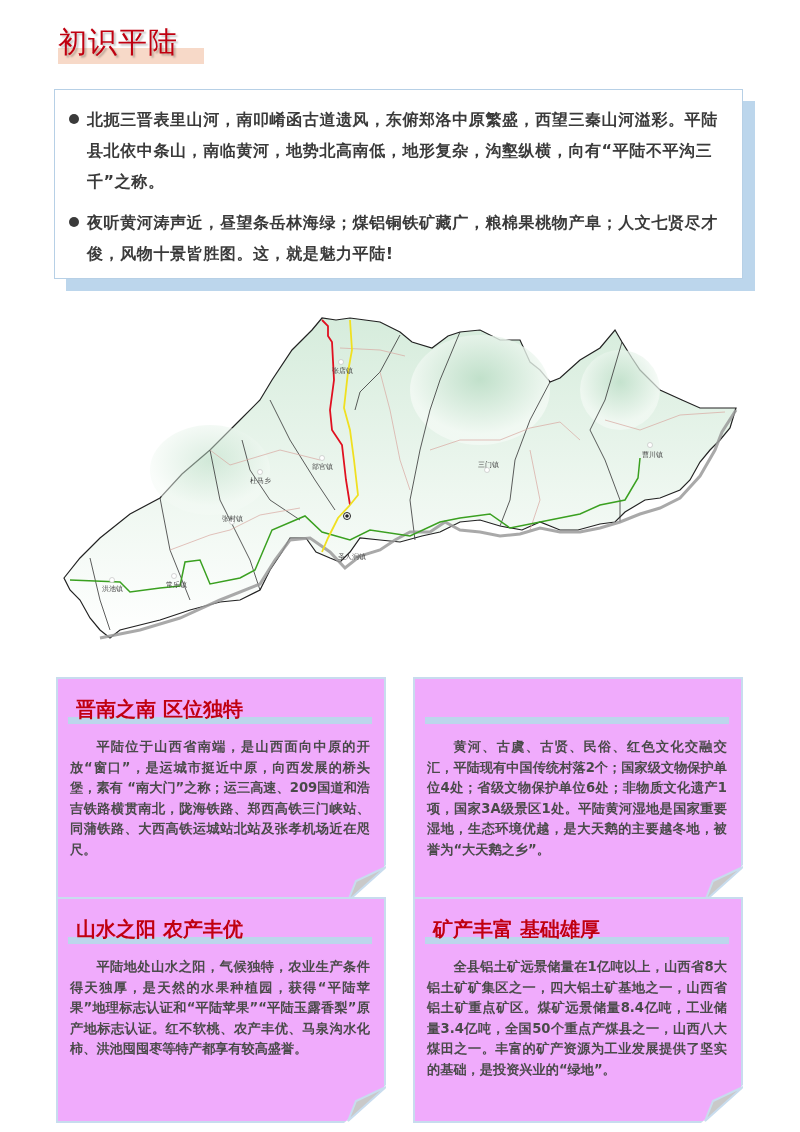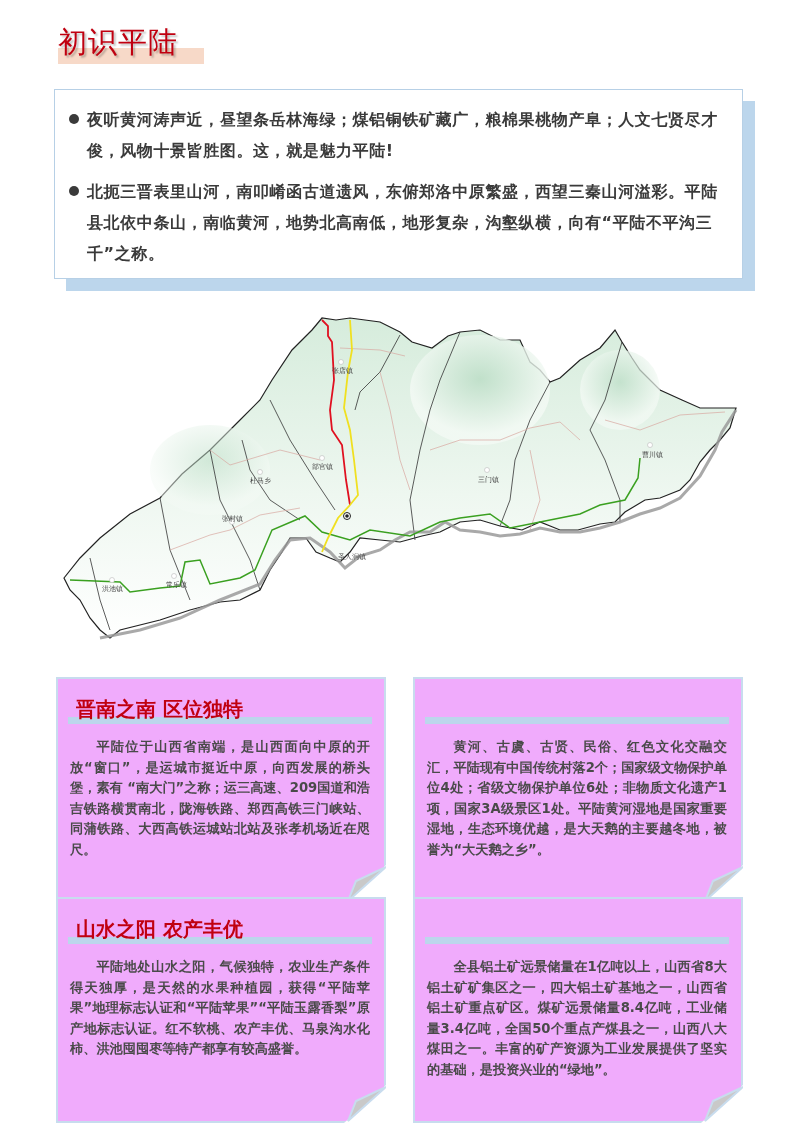--- a/index.html
+++ b/index.html
@@ -41,25 +41,25 @@
 
 <div class="title-wrap">
   <div class="title-bar"></div>
   <h1 class="title">初识平陆</h1>
 </div>
 
 <div class="intro-shadow"></div>
 <div class="intro">
   <div class="intro-item">
     <span class="bullet"></span>
-    <span class="intro-text">夜听黄河涛声近，昼望条岳林海绿；煤铝铜铁矿藏广，粮棉果桃物产阜；人文七贤尽才俊，风物十景皆胜图。这，就是魅力平陆!</span>
+    <span class="intro-text">北扼三晋表里山河，南叩崤函古道遗风，东俯郑洛中原繁盛，西望三秦山河溢彩。平陆县北依中条山，南临黄河，地势北高南低，地形复杂，沟壑纵横，向有“平陆不平沟三千”之称。</span>
   </div>
   <div class="intro-item">
     <span class="bullet"></span>
-    <span class="intro-text">北扼三晋表里山河，南叩崤函古道遗风，东俯郑洛中原繁盛，西望三秦山河溢彩。平陆县北依中条山，南临黄河，地势北高南低，地形复杂，沟壑纵横，向有“平陆不平沟三千”之称。</span>
+    <span class="intro-text">夜听黄河涛声近，昼望条岳林海绿；煤铝铜铁矿藏广，粮棉果桃物产阜；人文七贤尽才俊，风物十景皆胜图。这，就是魅力平陆!</span>
   </div>
 </div>
 
 <div class="map">
   <svg viewBox="0 0 700 340" preserveAspectRatio="none">
     <defs>
       <radialGradient id="mtn1" cx="0.5" cy="0.4" r="0.5">
         <stop offset="0" stop-color="#b9dcc4"></stop>
         <stop offset="1" stop-color="#f4faf5"></stop>
       </radialGradient>
@@ -121,21 +121,21 @@
       <circle cx="590" cy="145" r="2.5"></circle>
     </g>
   </svg>
   <span class="map-label" style="left:272px;top:66px;">张店镇</span>
   <span class="map-label" style="left:252px;top:162px;">部官镇</span>
   <span class="map-label" style="left:190px;top:176px;">杜马乡</span>
   <span class="map-label" style="left:162px;top:214px;">张村镇</span>
   <span class="map-label" style="left:42px;top:284px;">洪池镇</span>
   <span class="map-label" style="left:106px;top:280px;">常乐镇</span>
   <span class="map-label" style="left:278px;top:224px;margin-top:28px;">圣人涧镇</span>
-  <span class="map-label" style="left:418px;top:175px;">三门镇</span>
+  <span class="map-label" style="left:418px;top:160px;">三门镇</span>
   <span class="map-label" style="left:582px;top:150px;">曹川镇</span>
 </div>
 
 <div class="card" style="left:56px;top:677px;">
   <div class="card-head">
     <div class="card-head-bar"></div>
     <div class="card-title">晋南之南 区位独特</div>
   </div>
   <div class="card-body">平陆位于山西省南端，是山西面向中原的开放“窗口”，是运城市挺近中原，向西发展的桥头堡，素有 “南大门”之称；运三高速、209国道和浩吉铁路横贯南北，陇海铁路、郑西高铁三门峡站、同蒲铁路、大西高铁运城站北站及张孝机场近在咫尺。</div>
   <svg class="curl" viewBox="0 0 42 38">
@@ -163,19 +163,20 @@
   <div class="card-body">平陆地处山水之阳，气候独特，农业生产条件得天独厚，是天然的水果种植园，获得“平陆苹果”地理标志认证和“平陆苹果”“平陆玉露香梨”原产地标志认证。红不软桃、农产丰优、马泉沟水化柿、洪池囤囤枣等特产都享有较高盛誉。</div>
   <svg class="curl" viewBox="0 0 42 38">
     <polygon points="42,0 0,38 42,38" fill="#ffffff"></polygon>
     <polygon points="42,2 12,16 4,36" fill="#c9c9c9" stroke="#c8dcee" stroke-width="2"></polygon>
   </svg>
 </div>
 
 <div class="card" style="left:413px;top:897px;">
   <div class="card-head">
     <div class="card-head-bar"></div>
+    <div class="card-title">矿产丰富 基础雄厚</div>
   </div>
   <div class="card-body">全县铝土矿远景储量在1亿吨以上，山西省8大铝土矿矿集区之一，四大铝土矿基地之一，山西省铝土矿重点矿区。煤矿远景储量8.4亿吨，工业储量3.4亿吨，全国50个重点产煤县之一，山西八大煤田之一。丰富的矿产资源为工业发展提供了坚实的基础，是投资兴业的“绿地”。</div>
   <svg class="curl" viewBox="0 0 42 38">
     <polygon points="42,0 0,38 42,38" fill="#ffffff"></polygon>
     <polygon points="42,2 12,16 4,36" fill="#c9c9c9" stroke="#c8dcee" stroke-width="2"></polygon>
   </svg>
 </div>
 
 </body></html>

